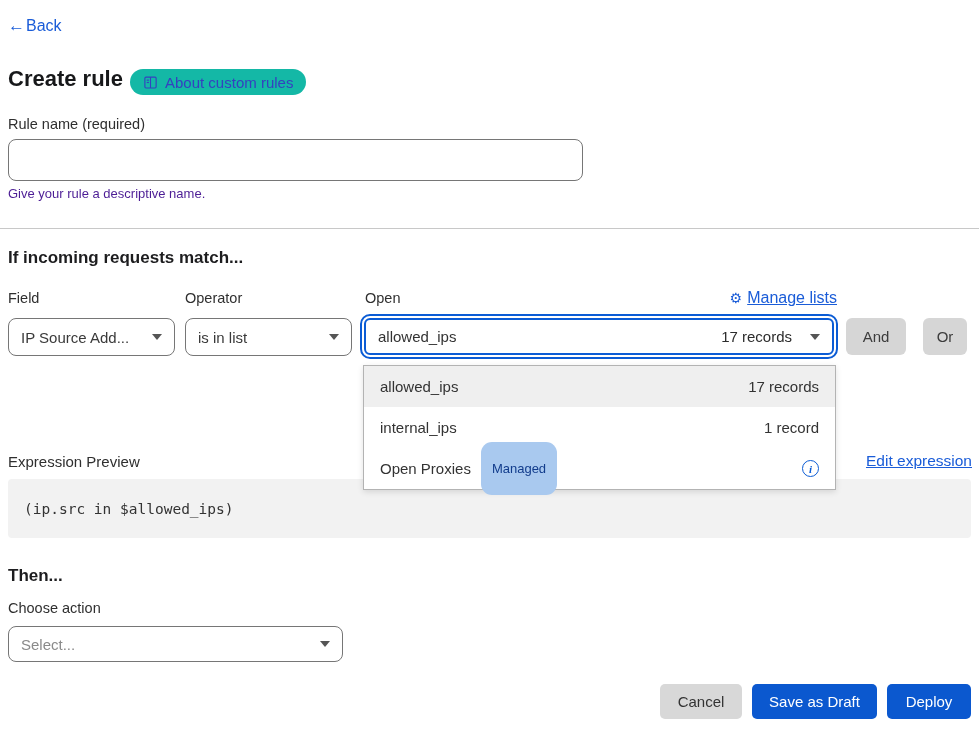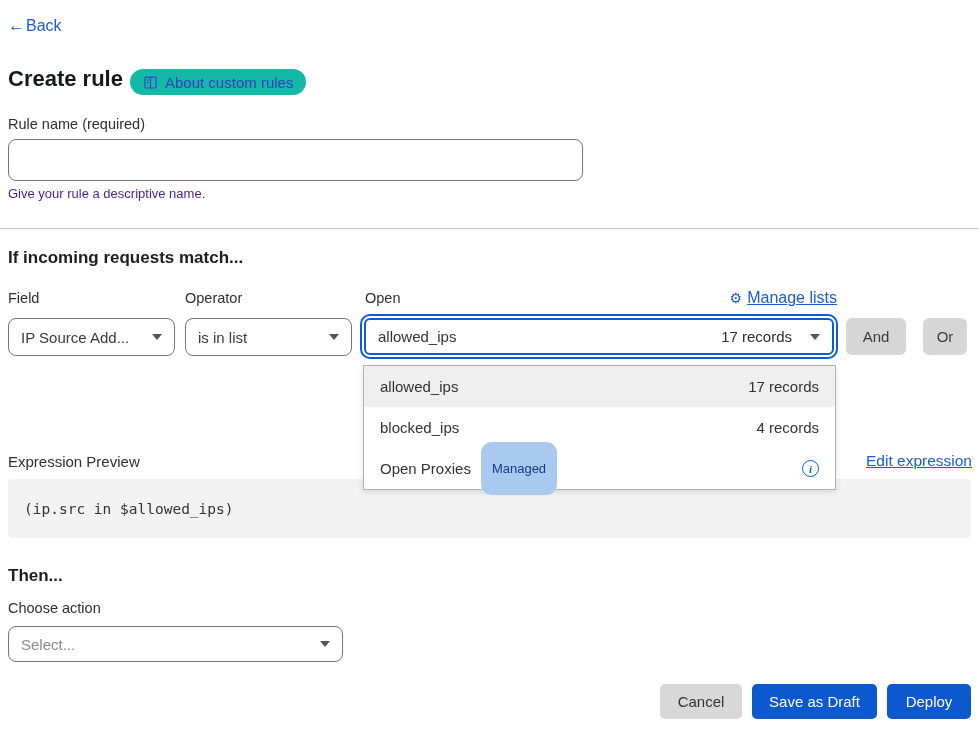--- a/index.html
+++ b/index.html
@@ -154,22 +154,22 @@
 
 <button class="abs chip-btn and-btn">And</button>
 <button class="abs chip-btn or-btn">Or</button>
 
 <div class="abs dropdown-panel">
   <div class="dd-row highlighted">
     <span class="dd-name">allowed_ips</span>
     <span class="dd-count">17 records</span>
   </div>
   <div class="dd-row">
-    <span class="dd-name">blocked_ips</span>
-    <span class="dd-count">4 records</span>
+    <span class="dd-name">internal_ips</span>
+    <span class="dd-count">1 record</span>
   </div>
   <div class="dd-row">
     <span class="dd-name">Open Proxies</span>
     <span class="managed-badge">Managed</span>
     <span class="info-icon">i</span>
   </div>
 </div>
 
 <div class="abs expr-label">Expression Preview</div>
 <a class="abs edit-expression">Edit expression</a>

